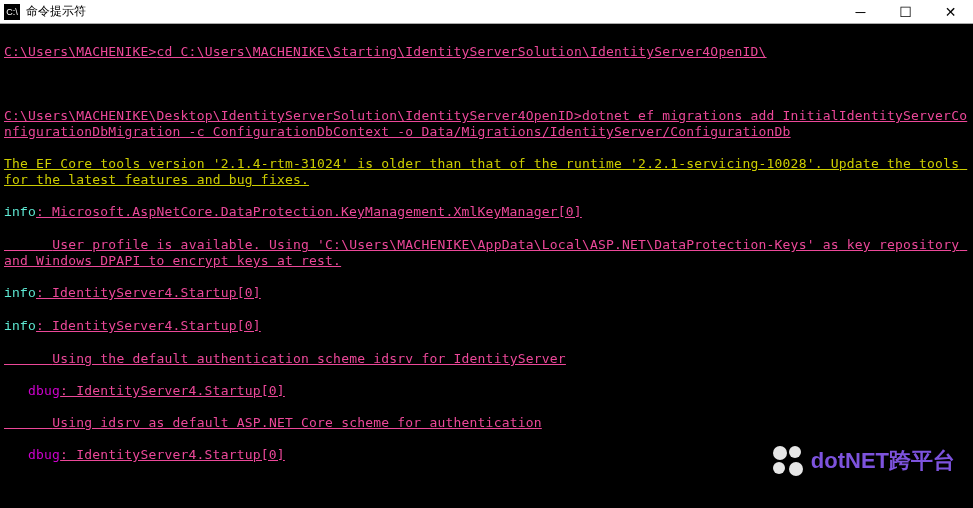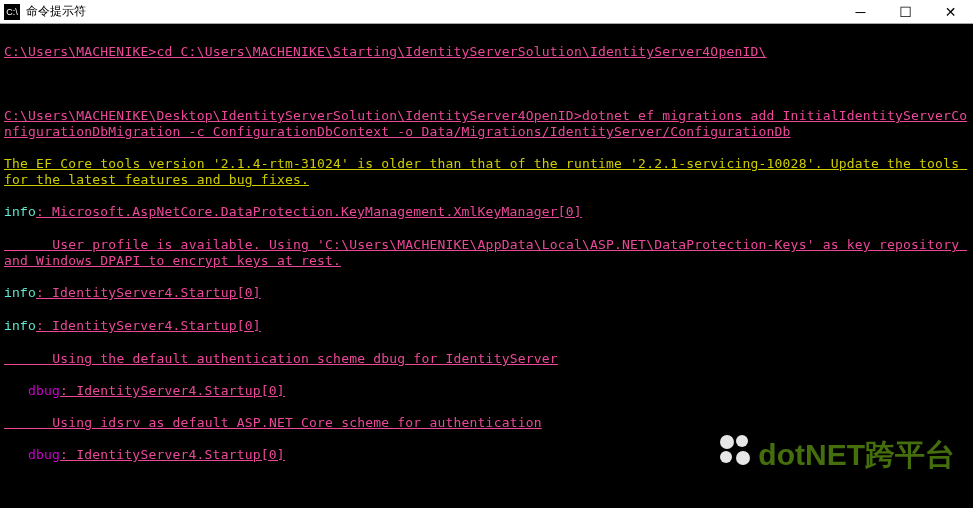--- a/index.html
+++ b/index.html
@@ -55,26 +55,26 @@
     }
     .line { display: block; }
     .white { color: #ec4899; text-decoration: underline; }
     .yellow { color: #cdcd00; text-decoration: underline; }
     .green { color: #5eead4; font-family: Liberation Mono, monospace; }
     .magenta { color: #cd00cd; margin-left: 24px; }
     .watermark {
       position: absolute;
       bottom: 32px;
       right: 18px;
-      color: #4d7c0f;
+      color: #8b5cf6;
       font-family: 'Microsoft YaHei', sans-serif;
-      font-size: 30px;
+      font-size: 22px;
       font-weight: bold;
       display: flex;
-      align-items: flex-start;
+      align-items: center;
       gap: 8px;
       opacity: 0.9;
     }
     .watermark-dots {
       width: 30px;
       height: 30px;
       display: grid;
       grid-template-columns: repeat(2, 1fr);
       gap: 2px;
     }
@@ -103,21 +103,21 @@
 
 <div class="terminal">
 <span class="line"><span class="white">C:\Users\MACHENIKE&gt;</span><span class="white">cd C:\Users\MACHENIKE\Starting\IdentityServerSolution\IdentityServer4OpenID\</span></span>
 <span class="line"> </span>
 <span class="line"><span class="white">C:\Users\MACHENIKE\Desktop\IdentityServerSolution\IdentityServer4OpenID&gt;</span><span class="white">dotnet ef migrations add InitialIdentityServerConfigurationDbMigration -c ConfigurationDbContext -o Data/Migrations/IdentityServer/ConfigurationDb</span></span>
 <span class="line yellow">The EF Core tools version '2.1.4-rtm-31024' is older than that of the runtime '2.2.1-servicing-10028'. Update the tools for the latest features and bug fixes.</span>
 <span class="line"><span class="green">info</span><span class="white">: Microsoft.AspNetCore.DataProtection.KeyManagement.XmlKeyManager[0]</span></span>
 <span class="line white">      User profile is available. Using 'C:\Users\MACHENIKE\AppData\Local\ASP.NET\DataProtection-Keys' as key repository and Windows DPAPI to encrypt keys at rest.</span>
 <span class="line"><span class="green">info</span><span class="white">: IdentityServer4.Startup[0]</span></span>
 <span class="line"><span class="green">info</span><span class="white">: IdentityServer4.Startup[0]</span></span>
-<span class="line white">      Using the default authentication scheme dbug for IdentityServer</span>
+<span class="line white">      Using the default authentication scheme idsrv for IdentityServer</span>
 <span class="line"><span class="magenta">dbug</span><span class="white">: IdentityServer4.Startup[0]</span></span>
 <span class="line white">      Using idsrv as default ASP.NET Core scheme for authentication</span>
 <span class="line"><span class="magenta">dbug</span><span class="white">: IdentityServer4.Startup[0]</span></span>
 
 
 
 
 
 
 

